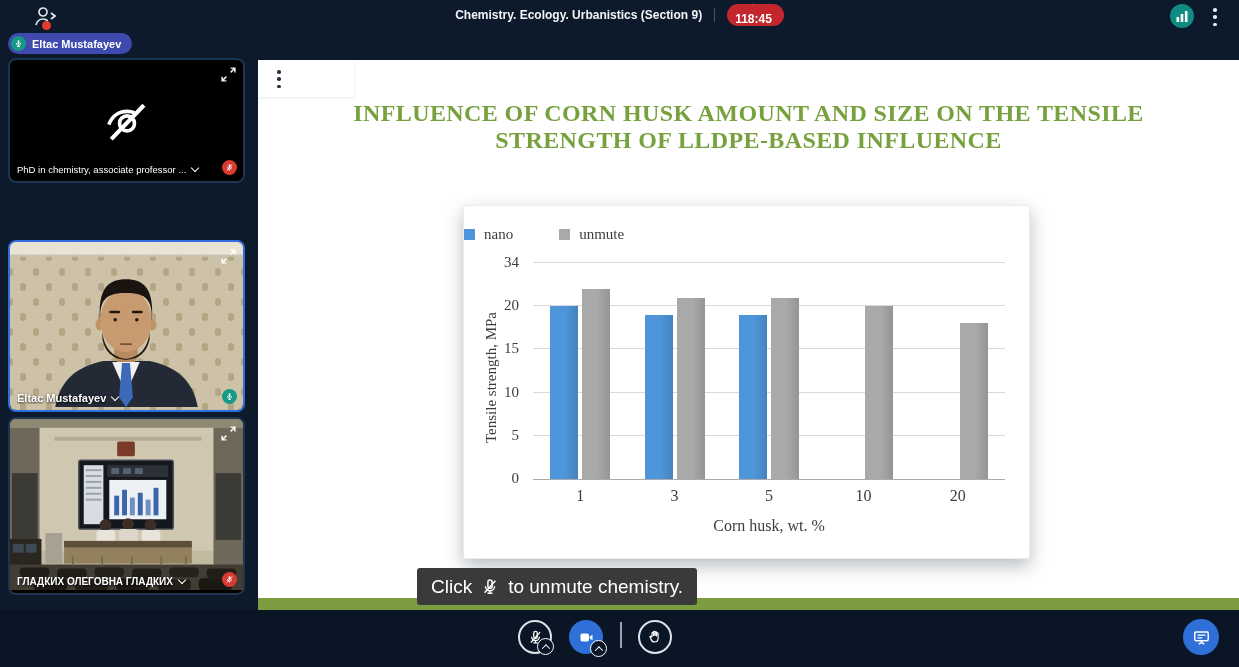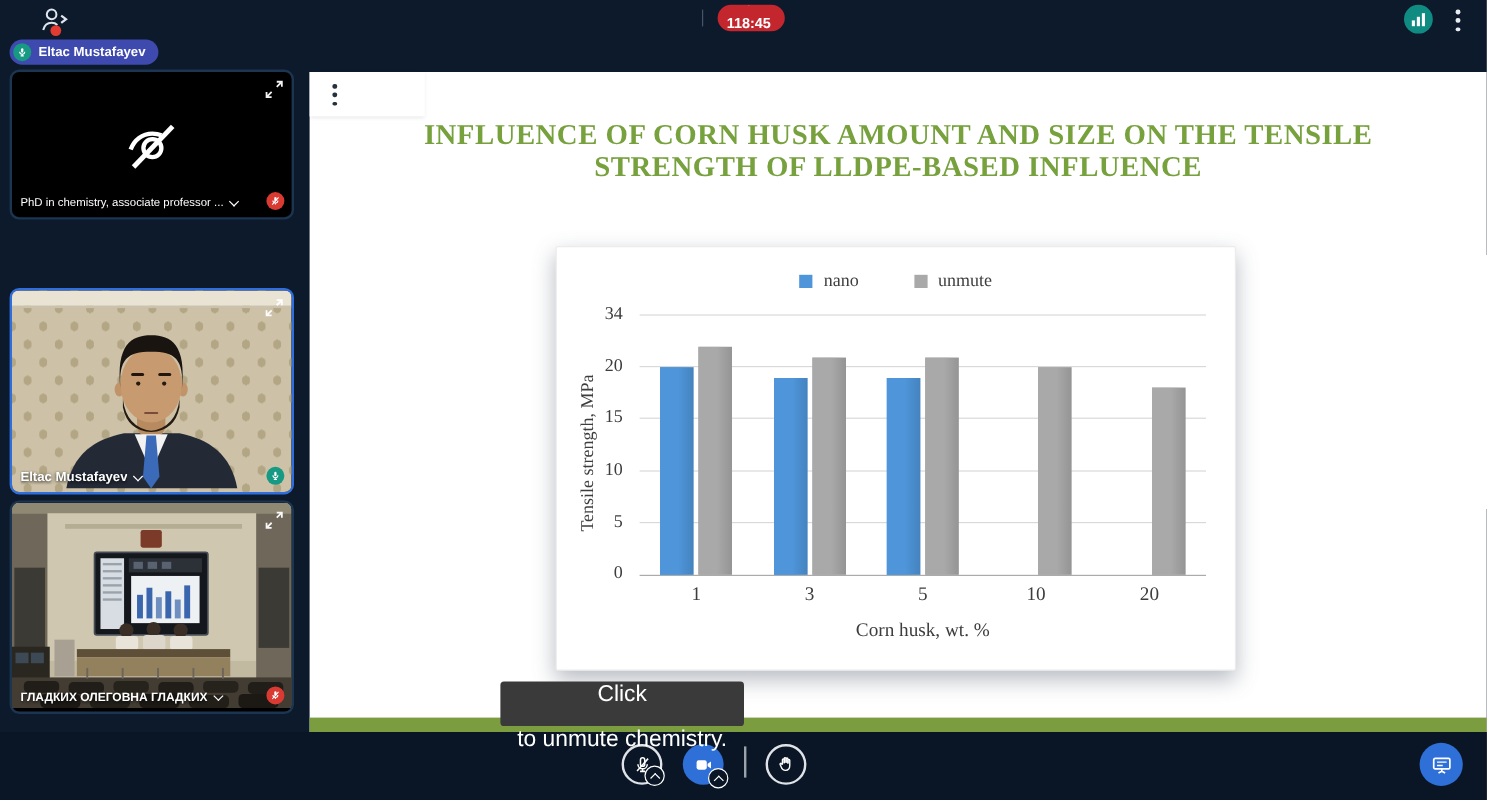--- a/index.html
+++ b/index.html
@@ -52,38 +52,38 @@
   .slide{position:absolute;left:258px;top:60px;width:981px;height:550px;background:#fff}
   .slide-toolbar-edge{position:absolute;left:0;top:0;width:96px;height:37px;background:#fff;box-shadow:0 1px 3px rgba(40,50,70,.10)}
   .slide-kebab{position:absolute;left:15px;top:9px}
   .slide-title{position:absolute;left:0;right:0;top:40px;text-align:center;font-family:"Liberation Serif",serif;font-weight:bold;font-size:24px;line-height:27px;letter-spacing:.4px;color:#76a13d}
   .green-band{position:absolute;left:0;bottom:0;width:100%;height:12px;background:#7b9c3f}
   
   .chart-card{
     position:absolute;left:205px;top:145px;width:565px;height:352px;background:#fff;
     border:1px solid #ececec;border-radius:2px;box-shadow:0 7px 18px rgba(85,95,112,.42);
   }
-  .chart-legend{position:absolute;left:0;right:0;top:20px;display:flex;justify-content:center;gap:46px}
+  .chart-legend{position:absolute;left:0;right:0;top:20px;display:flex;justify-content:flex-start;gap:46px}
   .legend-item{display:flex;align-items:center;gap:9px;font-family:"Liberation Serif",serif;font-size:15px;color:#3d3d3d}
   .legend-swatch{width:11px;height:11px}
   .ylabel{position:absolute;left:-37px;top:163px;width:160px;text-align:center;transform:translateX(-50%) rotate(-90deg);transform-origin:center;font-family:"Liberation Serif",serif;font-size:15px;color:#3d3d3d;left:27px}
   .plot{position:absolute;left:69px;top:57px;width:472px;height:216px;border-bottom:1px solid #ababab}
   .gridline{position:absolute;left:0;width:100%;height:1px;background:#d9d9d9}
   .yticks{position:absolute;left:25px;top:57px;width:36px;height:216px}
   .ytick{position:absolute;right:6px;width:30px;text-align:right;font-family:"Liberation Serif",serif;font-size:15px;color:#3d3d3d}
   .bar-groups{position:absolute;inset:0;display:flex}
   .bar-group{flex:1;display:flex;align-items:flex-end;justify-content:center;gap:4px;height:100%}
   .bar{width:28px;flex:none}
   .xlabels{position:absolute;left:69px;top:281px;width:472px;display:flex}
   .xlabel-cell{flex:1;text-align:center;font-family:"Liberation Serif",serif;font-size:16px;color:#3d3d3d}
   .xtitle{position:absolute;left:69px;top:311px;width:472px;text-align:center;font-family:"Liberation Serif",serif;font-size:16px;color:#3d3d3d}
   
   .unmute-tooltip{
     position:absolute;left:417px;top:568px;height:37px;background:#3a3a3a;border-radius:3px;
-    display:flex;align-items:center;gap:8px;padding:0 14px;color:#fff;font-size:19px;z-index:6;flex-direction:column;
+    display:flex;align-items:center;gap:8px;padding:0 14px;color:#fff;font-size:19px;z-index:6;
   }
   
   .bottombar{position:absolute;left:0;top:610px;width:100%;height:57px;background:#0a1625;z-index:5}
   .ctl{position:absolute;width:34px;height:34px;border-radius:50%;box-sizing:border-box;display:flex;align-items:center;justify-content:center;cursor:pointer}
   .ctl.outline{border:2px solid #dfe3e8;background:transparent}
   .ctl.blue{background:#2e6fd8}
   .ctl .sub-badge{
     position:absolute;right:-4px;bottom:-3px;width:15px;height:15px;border-radius:50%;
     background:#0a1625;border:1.5px solid #fff;display:flex;align-items:center;justify-content:center;
   }
@@ -107,20 +107,21 @@
   <span class="mini-mic">
     <svg width="9" height="9" viewBox="0 0 24 24" fill="none" stroke="#fff" stroke-width="2.6">
       <rect x="9.5" y="3" width="5" height="10" rx="2.5" fill="#fff" stroke="none"></rect>
       <path d="M6.5 11a5.5 5.5 0 0 0 11 0M12 16.5V20M8.5 20h7"></path>
     </svg>
   </span>
   <span>Eltac Mustafayev</span>
 </div>
 
 <div class="topbar-center">
+  <span class="meeting-title">Chemistry. Ecology. Urbanistics (Section 9)</span>
   <span class="topbar-divider"></span>
   <span class="record-pill">
     <svg width="14" height="14" viewBox="0 0 14 14">
       <circle cx="7" cy="7" r="5.4" fill="none" stroke="#fff" stroke-width="1.4"></circle>
       <circle cx="7" cy="7" r="2.4" fill="#fff"></circle>
     </svg>
     <span>118:45</span>
   </span>
 </div>
 

